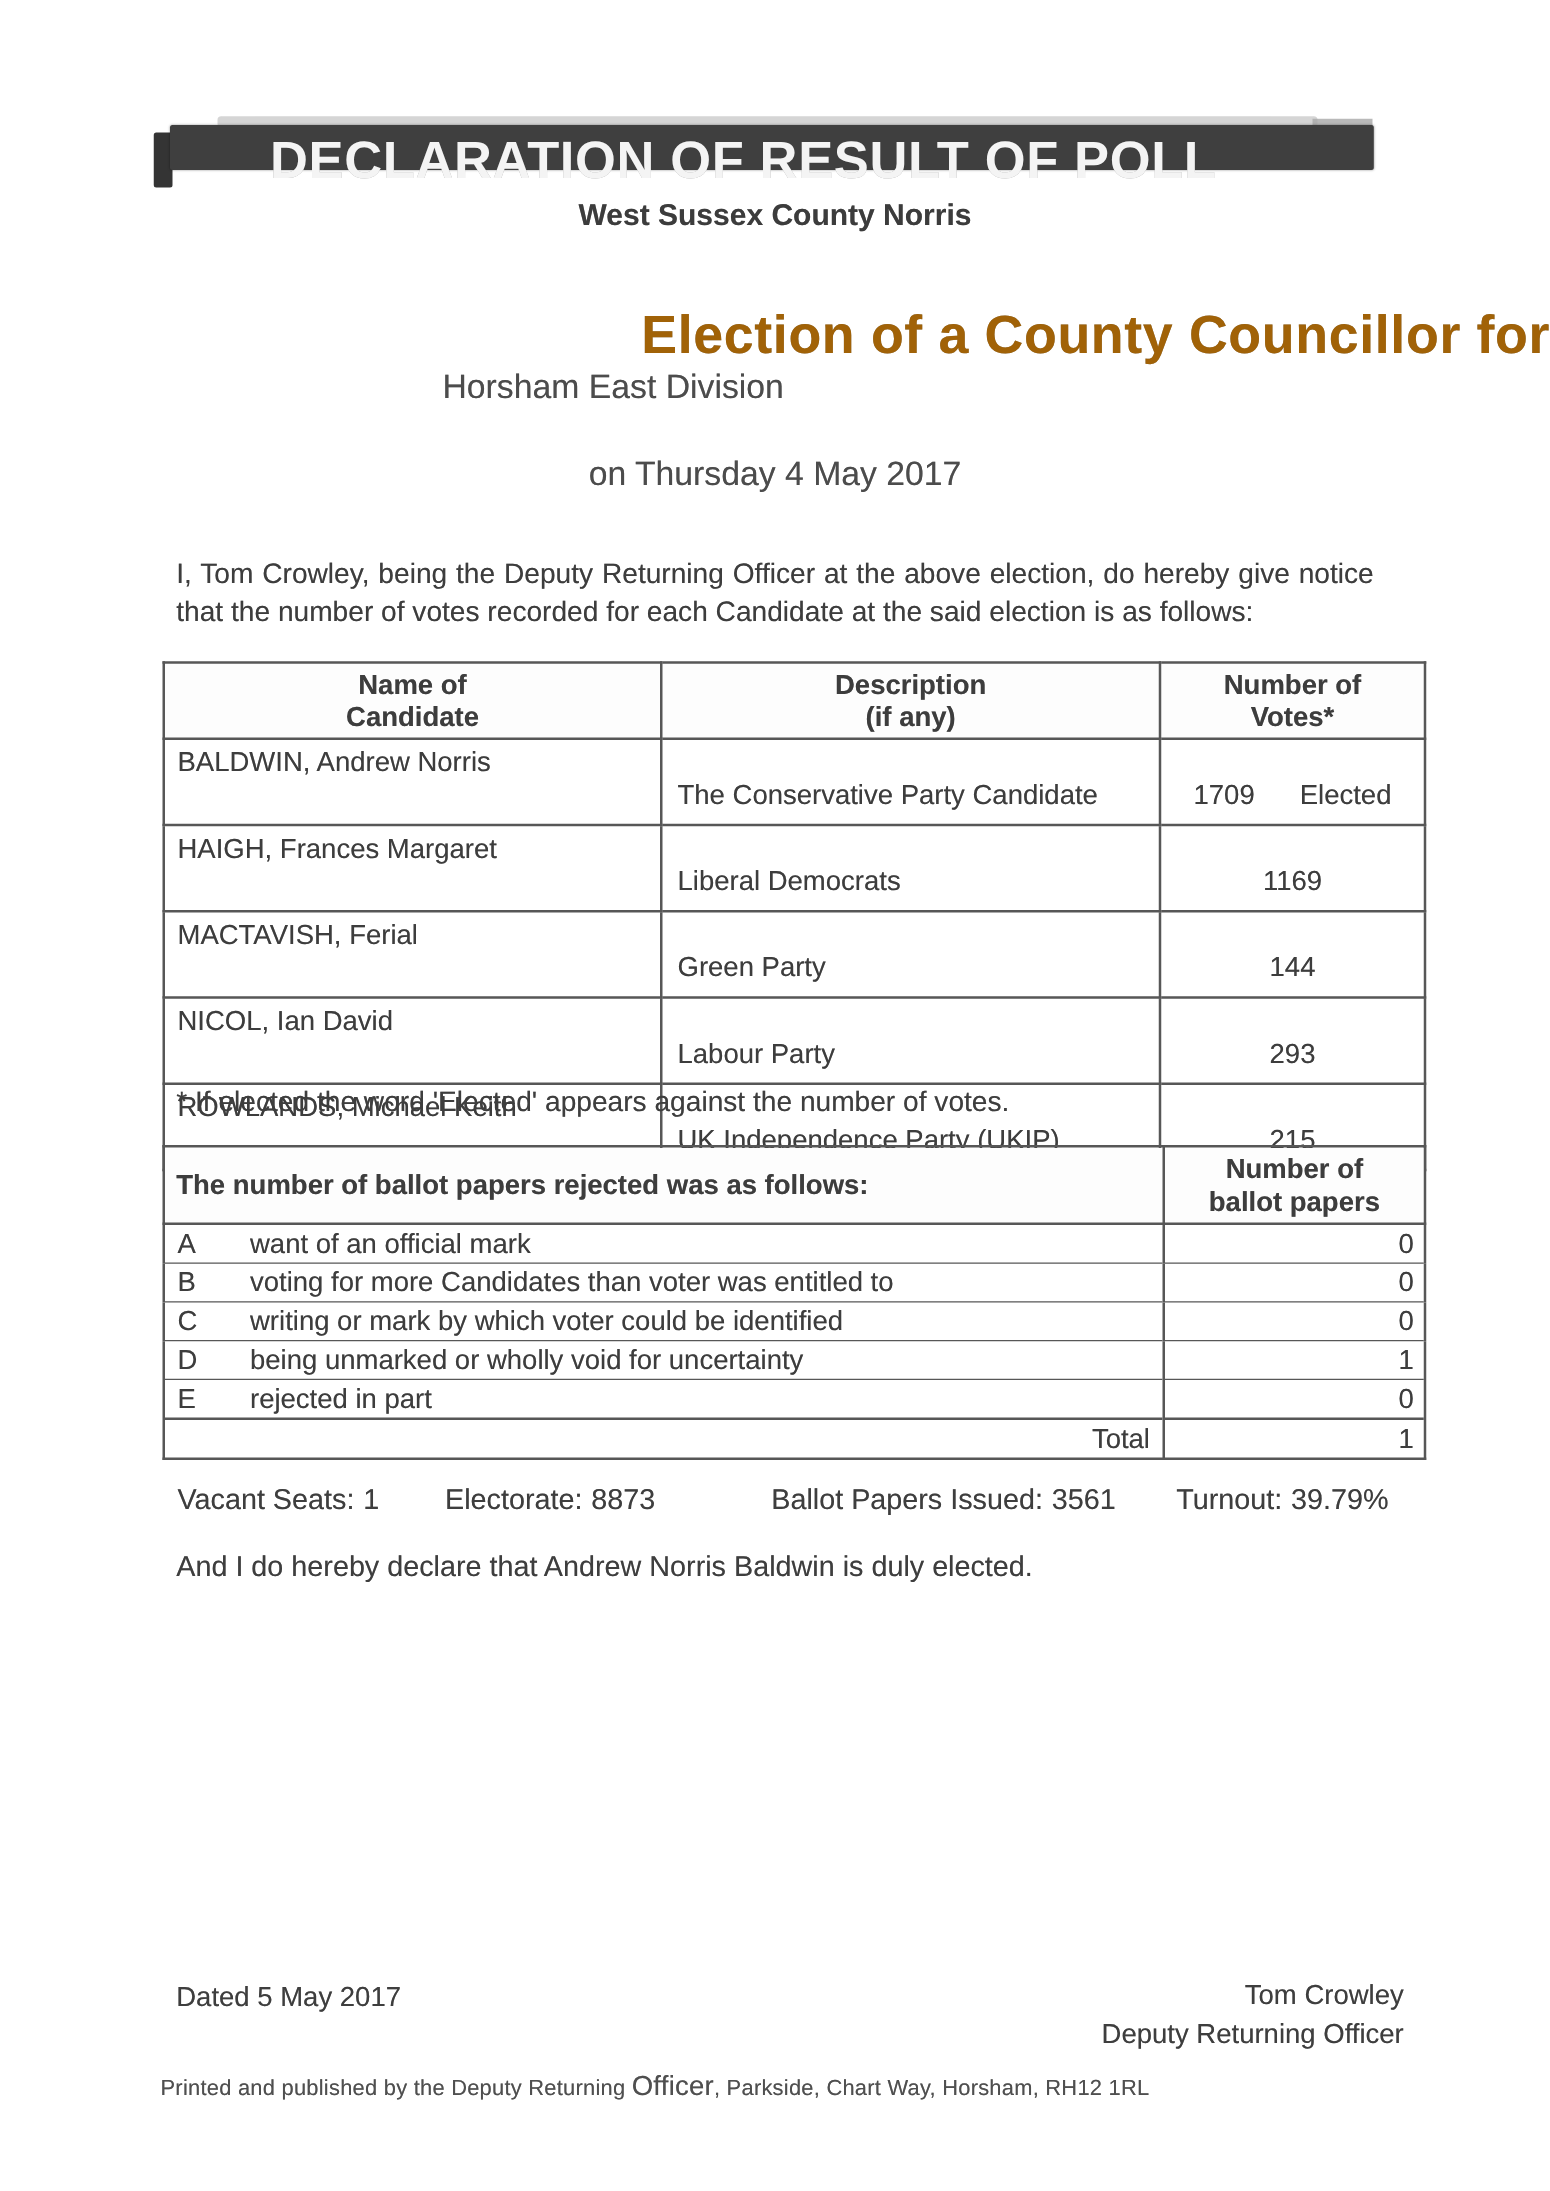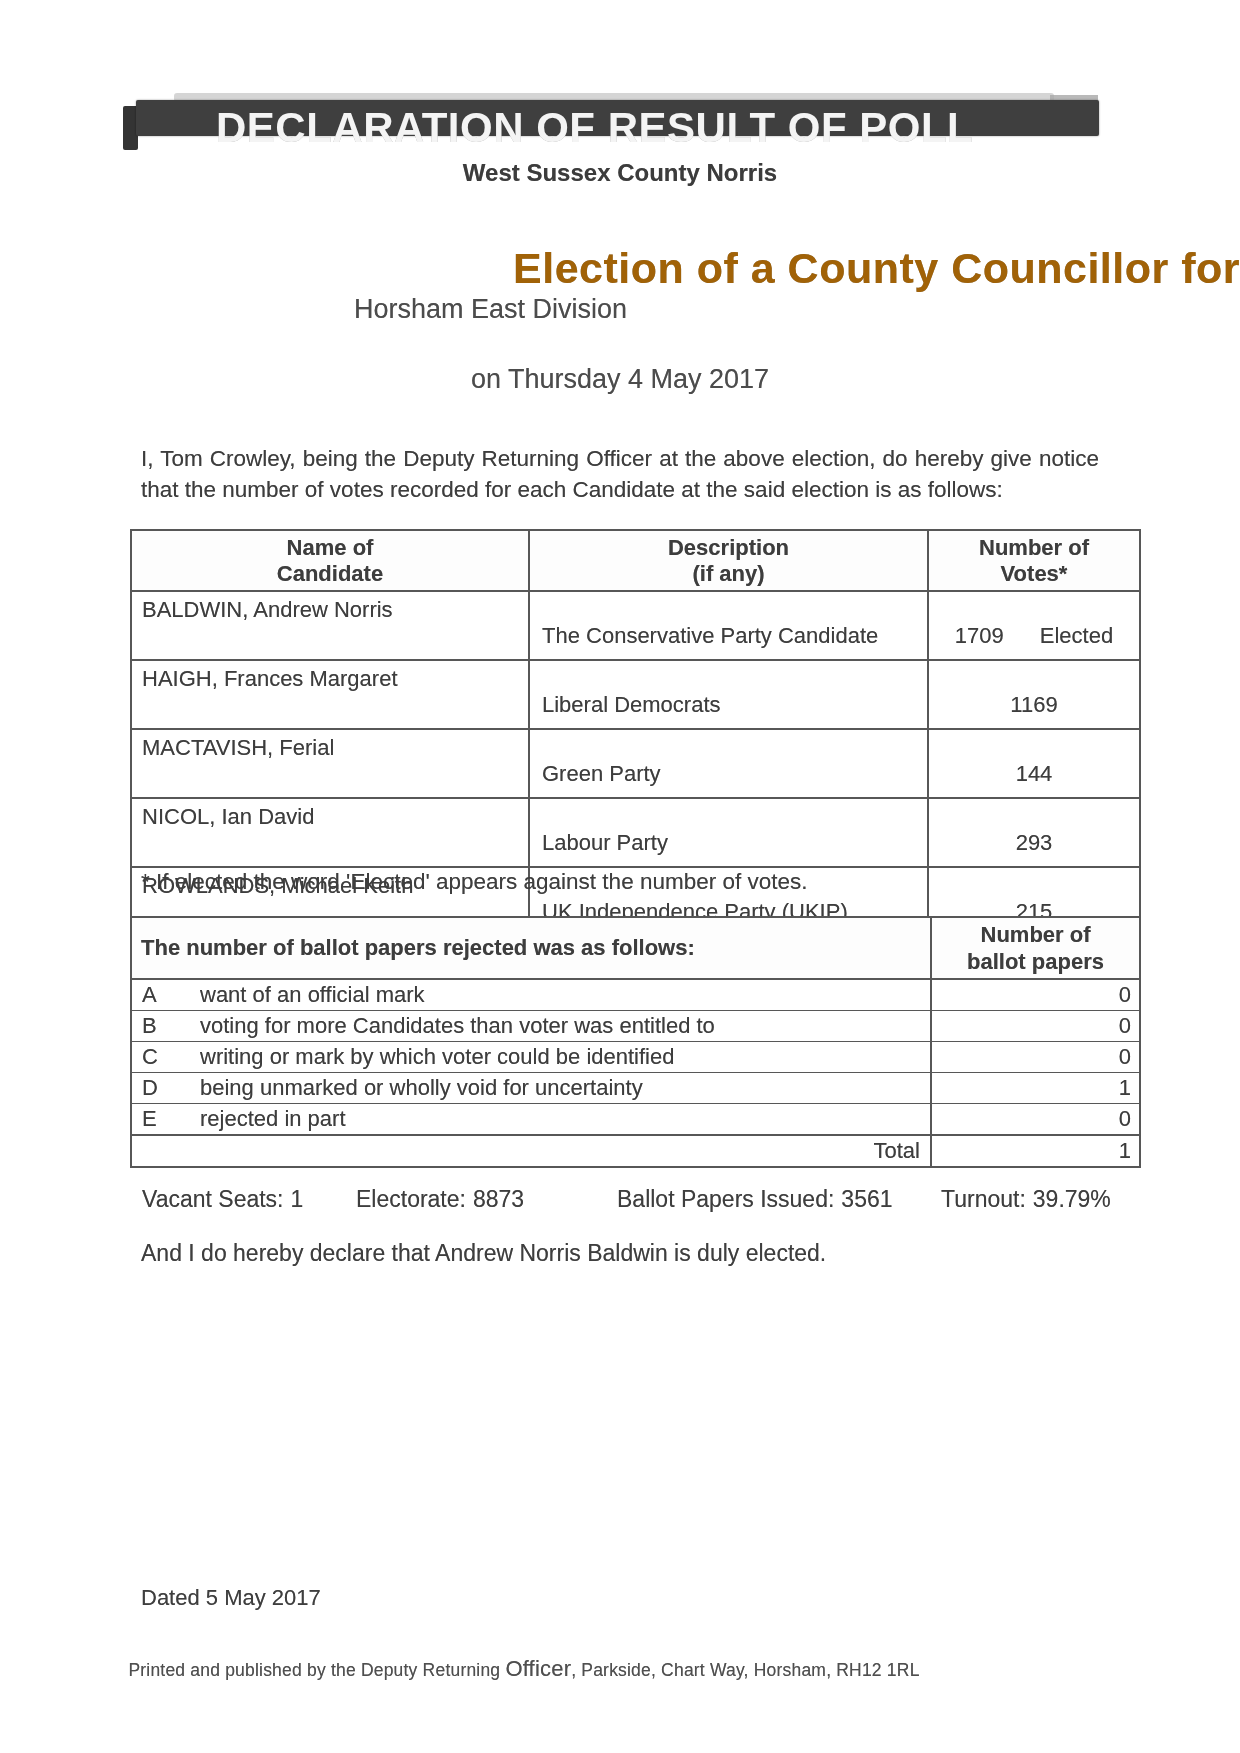--- a/index.html
+++ b/index.html
@@ -223,18 +223,22 @@
 
   <span class="stat stat-0"><span>Vacant Seats:</span><span class="v">1</span></span>
   <span class="stat stat-1"><span>Electorate:</span><span class="v">8873</span></span>
   <span class="stat stat-2"><span>Ballot Papers Issued:</span><span class="v">3561</span></span>
   <span class="stat stat-3"><span>Turnout:</span><span class="v">39.79%</span></span>
 
   <div class="final-declaration">And I do hereby declare that Andrew Norris Baldwin is duly elected.</div>
 
   <div class="dated">Dated 5 May 2017</div>
 
+  <div class="officer-block">
+    <div>Tom Crowley</div>
+    <div>Deputy Returning Officer</div>
+  </div>
 
   <div class="printed-line">
     <span>Printed and published by the Deputy Returning </span><span class="big-word">Officer</span><span>, Parkside, Chart Way, Horsham, RH12 1RL</span>
   </div>
 
 </div>
 
 </body></html>

